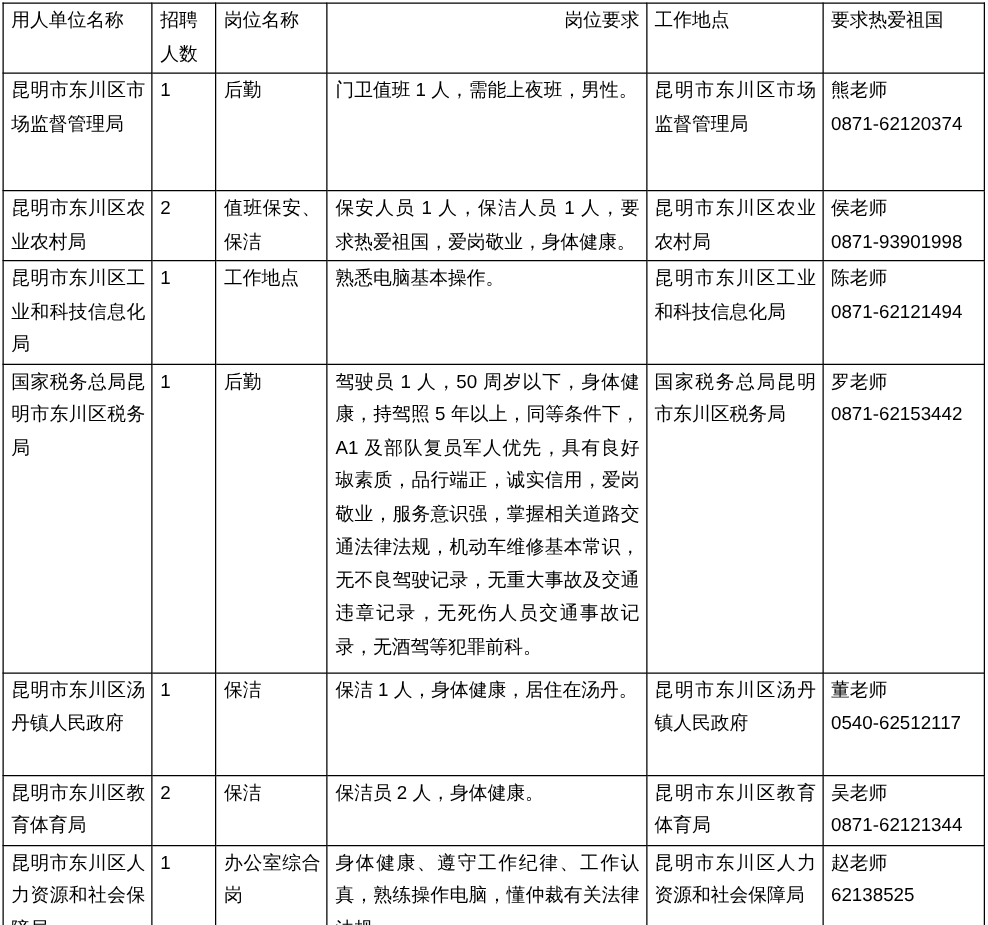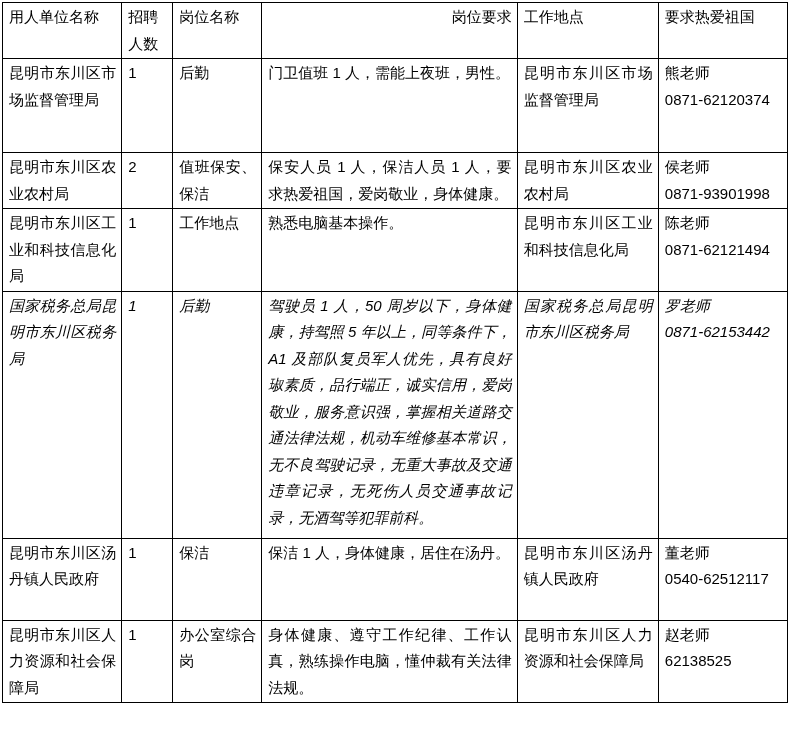--- a/index.html
+++ b/index.html
@@ -43,21 +43,21 @@
 
   
   thead tr { height: 55px; }
   thead th { text-align: left; }
   thead th.col-requirements { text-align: right; }
 
   
   tbody tr:nth-child(1) { height: 94px; }
   tbody tr:nth-child(2) { height: 53px; margin-left: 48px; }
   tbody tr:nth-child(3) { height: 79px; }
-  tbody tr:nth-child(4) { height: 247px; font-style: italic; }
+  tbody tr:nth-child(4) { height: 247px; }
   tbody tr:nth-child(5) { height: 82px; }
   tbody tr:nth-child(6) { height: 54px; }
   tbody tr:nth-child(7) { height: 84px; }
 
   
   td.col-employer,
   td.col-position,
   td.col-requirements,
   td.col-location {
     text-align: justify;
@@ -144,20 +144,31 @@
           <td class="col-count">1</td>
           <td class="col-position">保洁</td>
           <td class="col-requirements">保洁 1 人，身体健康，居住在汤丹。</td>
           <td class="col-location">昆明市东川区汤丹镇人民政府</td>
           <td class="col-contact">
             <div>董老师</div>
             <div class="phone">0540-62512117</div>
           </td>
         </tr>
         <tr>
+          <td class="col-employer">昆明市东川区教育体育局</td>
+          <td class="col-count">2</td>
+          <td class="col-position">保洁</td>
+          <td class="col-requirements">保洁员 2 人，身体健康。</td>
+          <td class="col-location">昆明市东川区教育体育局</td>
+          <td class="col-contact">
+            <div>吴老师</div>
+            <div class="phone">0871-62121344</div>
+          </td>
+        </tr>
+        <tr>
           <td class="col-employer">昆明市东川区人力资源和社会保障局</td>
           <td class="col-count">1</td>
           <td class="col-position">办公室综合岗</td>
           <td class="col-requirements">身体健康、遵守工作纪律、工作认真，熟练操作电脑，懂仲裁有关法律法规。</td>
           <td class="col-location">昆明市东川区人力资源和社会保障局</td>
           <td class="col-contact">
             <div>赵老师</div>
             <div class="phone">62138525</div>
           </td>
         </tr>

